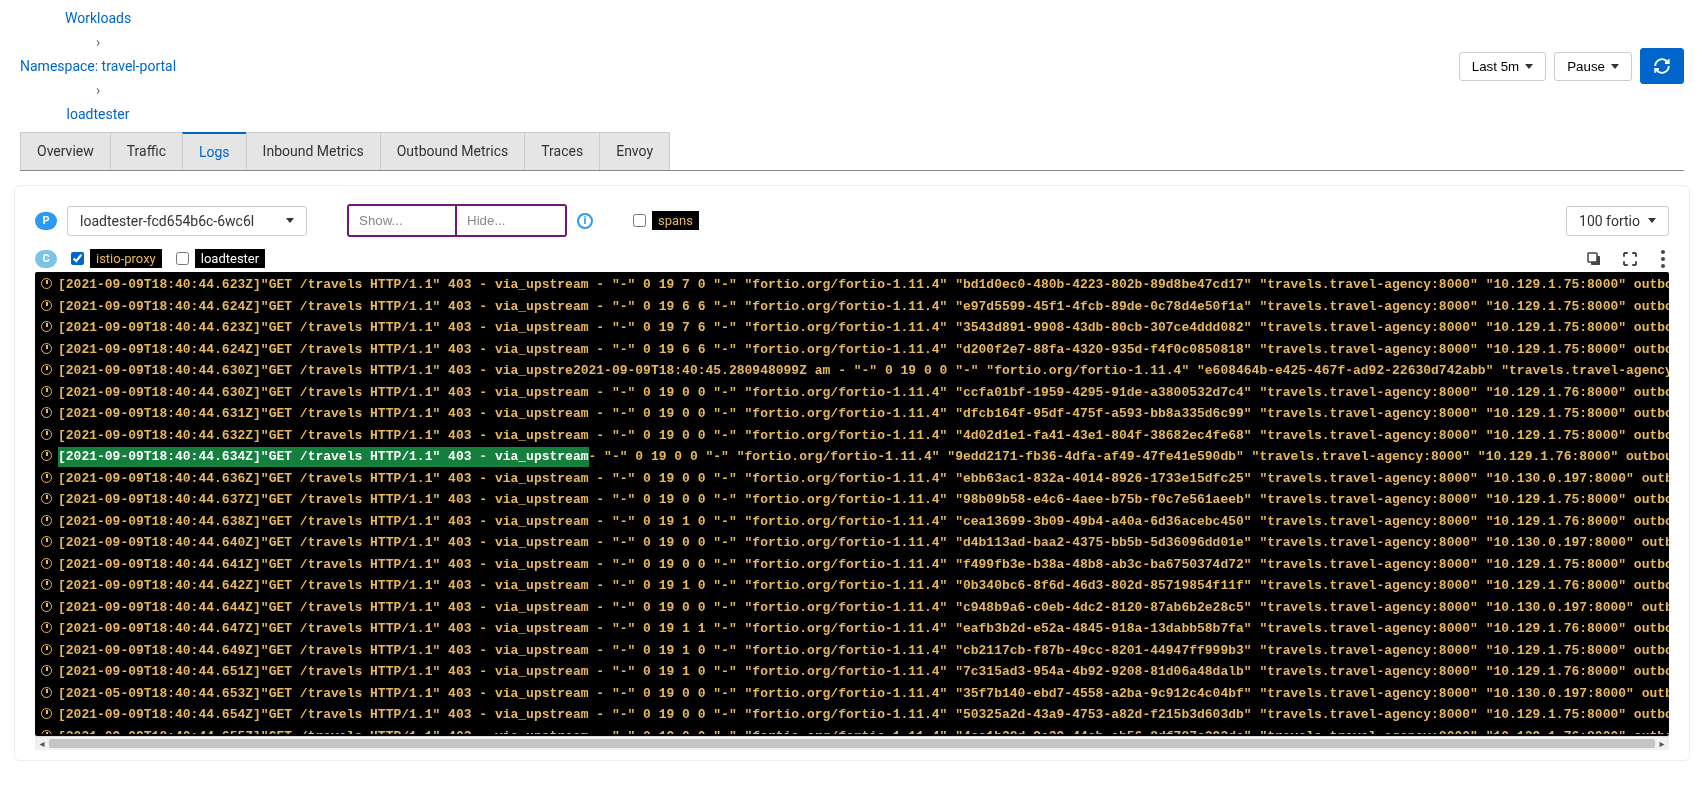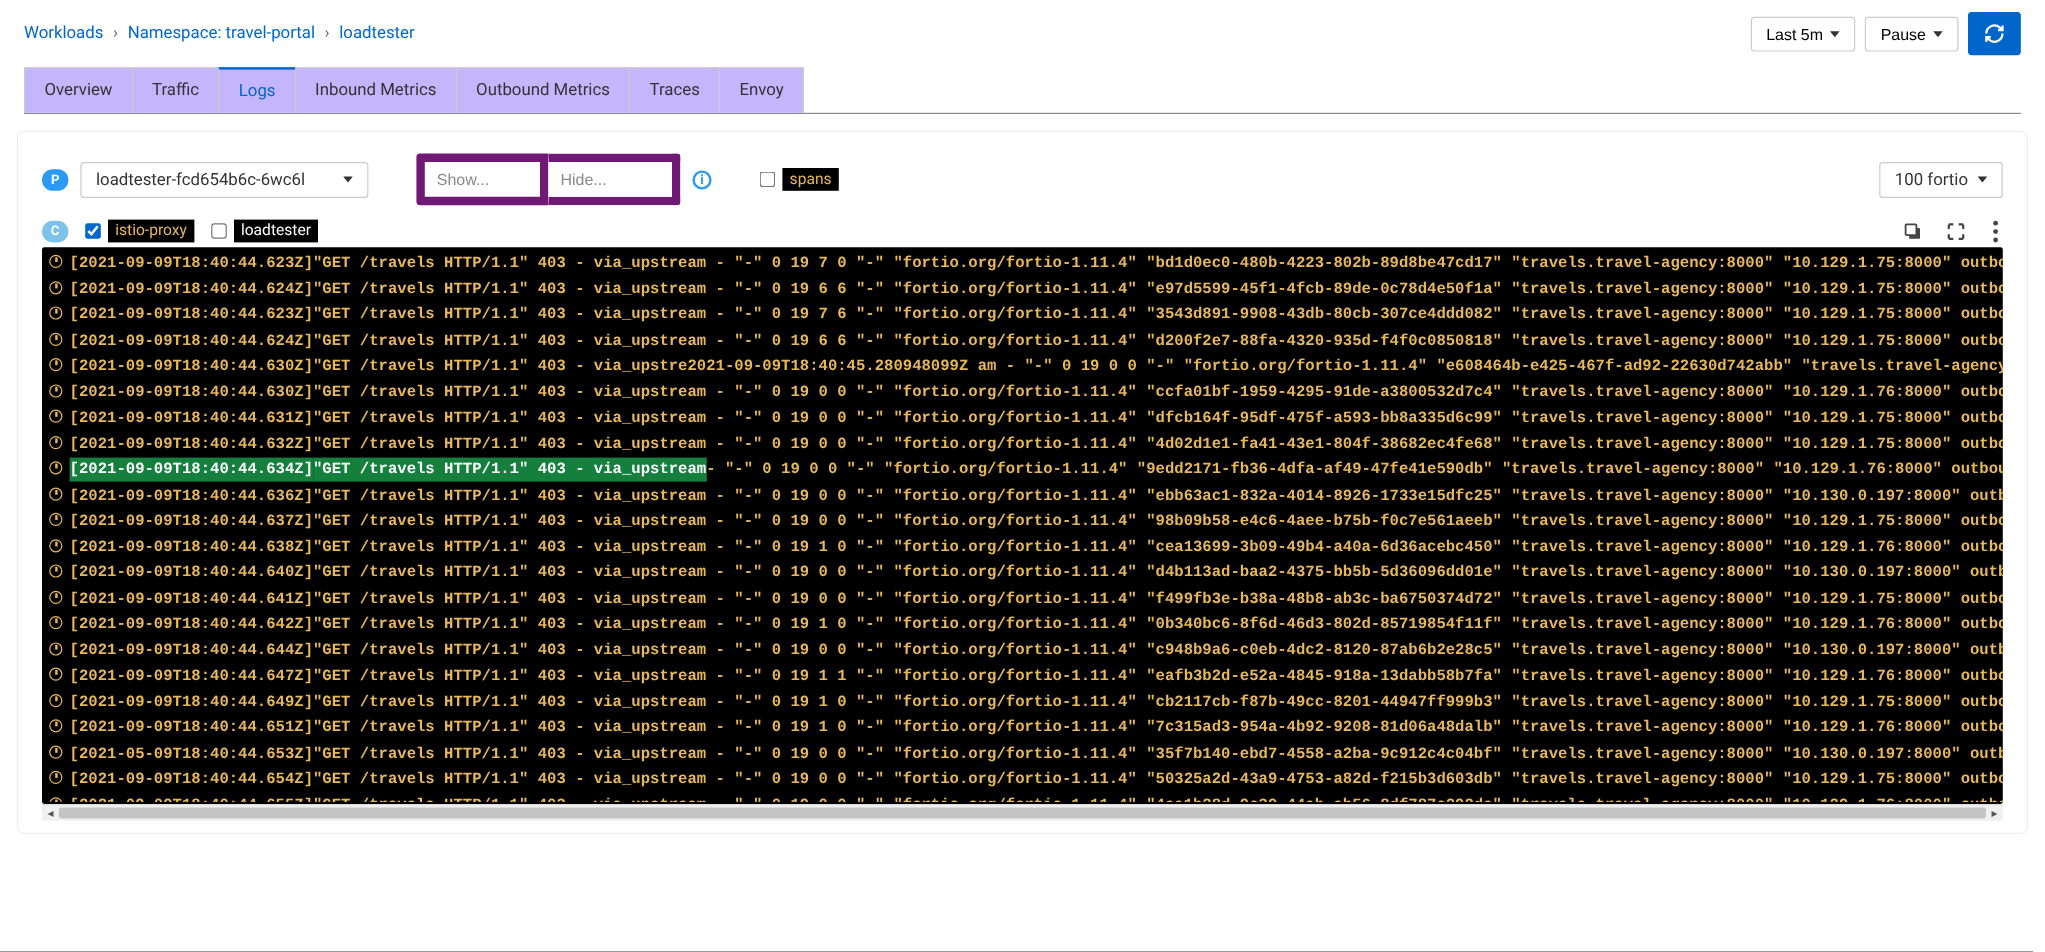--- a/index.html
+++ b/index.html
@@ -8,21 +8,21 @@
       font-size: 14px;
       color: #333;
       background: #fff;
     }
     .top-bar {
       display: flex;
       justify-content: space-between;
       align-items: center;
       padding: 10px 20px;
     }
-    .breadcrumb { display: flex; align-items: center; gap: 8px; }
+    .breadcrumb { display: flex; align-items: center; gap: 8px; flex-direction: column; }
     .breadcrumb a { color: #0066cc; text-decoration: none; }
     .breadcrumb .sep { color: #666; }
     .top-controls { display: flex; gap: 8px; align-items: center; }
     .btn-outline {
       border: 1px solid #ccc;
       background: #fff;
       padding: 6px 12px;
       border-radius: 3px;
       display: flex;
       align-items: center;
@@ -48,21 +48,21 @@
     }
     .tabs {
       border-bottom: 1px solid #888;
       margin: 0 20px;
     }
     .tabs-inner { display: flex; }
     .tab {
       padding: 10px 16px;
       border: 1px solid #ccc;
       border-bottom: none;
-      background: #c4b5fd;
+      background: #e5e5e5;
       cursor: pointer;
       margin-left: -1px;
     }
     .tab:first-child { margin-left: 0; }
     .tab.active {
       border-top: 2px solid #0066cc;
       color: #0066cc;
     }
     .content {
       background: #fff;
@@ -95,21 +95,21 @@
       border-radius: 3px;
       display: flex;
       align-items: center;
       gap: 8px;
       min-width: 240px;
       justify-content: space-between;
       cursor: pointer;
     }
     .input-pair { display: flex; }
     .input-pair input {
-      border: 7px solid #701a75;
+      border: 2px solid #701a75;
       padding: 7px 10px;
       width: 110px;
     }
     .input-pair input:first-child { border-radius: 3px 0 0 3px; }
     .input-pair input:last-child { border-radius: 0 3px 3px 0; border-left: none; }
     .info-icon {
       color: #2b9af3;
       border: 2px solid #2b9af3;
       border-radius: 50%;
       width: 16px; height: 16px;

